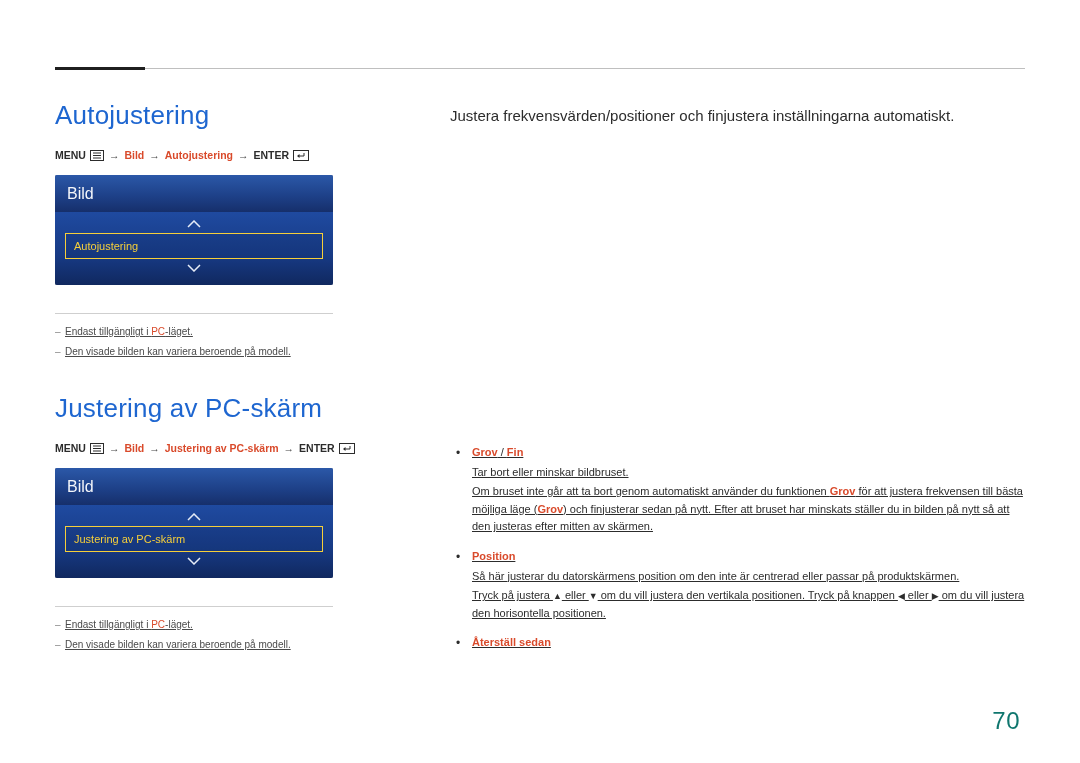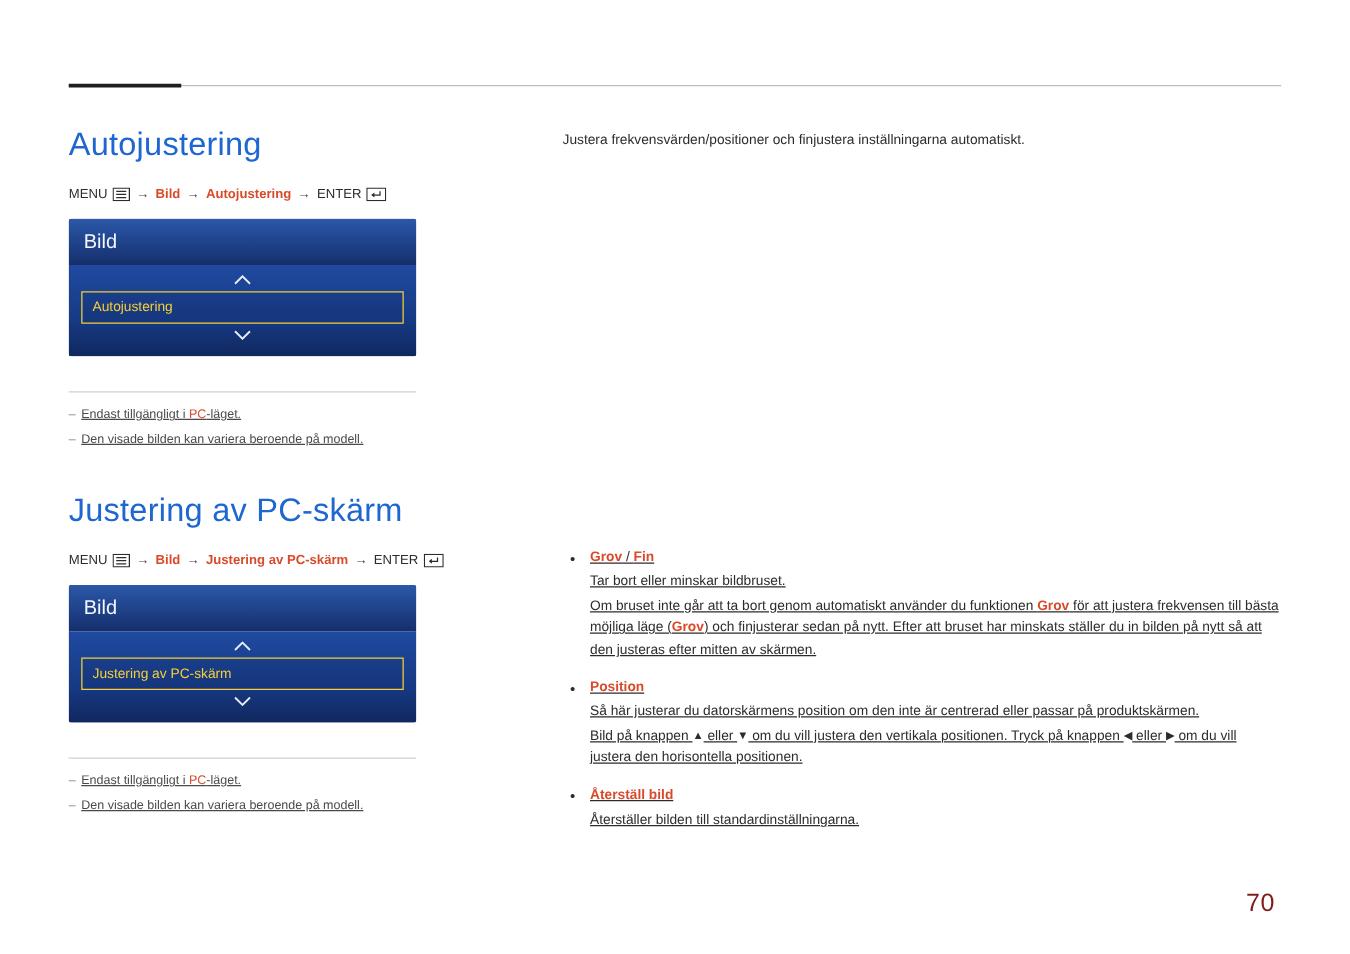--- a/index.html
+++ b/index.html
@@ -24,22 +24,22 @@
     top: 67px;
     left: 55px;
     width: 90px;
     height: 3px;
     background: #1f1f1f;
   }
   .page-number {
     position: absolute;
     right: 60px;
     bottom: 28px;
-    font-size: 20px;
-    color: #7f1d1d;
+    font-size: 24px;
+    color: #0f766e;
     letter-spacing: 0.5px;
     margin-left: 16px;
   }
   .left-col {
     position: absolute;
     left: 55px;
     top: 100px;
     width: 340px;
   }
   .right-col {
@@ -56,21 +56,21 @@
     margin-bottom: 18px;
   }
   .breadcrumb {
     font-size: 10.5px;
     color: #2c2c2c;
     margin-bottom: 14px;
     display: flex;
     align-items: center;
     flex-wrap: wrap;
   }
-  .breadcrumb .bold { font-weight: 400; }
+  .breadcrumb .bold { font-weight: 700; }
   .breadcrumb .red { color: #d94a2b; font-weight: 700; }
   .breadcrumb .arrow { margin: 0 5px; color: #444; }
   .menu-icon, .enter-icon {
     display: inline-flex;
     margin-left: 4px;
   }
   .menu-panel {
     width: 278px;
     border-radius: 2px;
     overflow: hidden;
@@ -122,21 +122,21 @@
   }
   .note-line::before {
     content: "–";
     position: absolute;
     left: 0;
     color: #888;
   }
   .note-line .red { color: #d94a2b; }
   .section2 { margin-top: 34px; }
   .right-intro {
-    font-size: 11px;
+    font-size: 15px;
     color: #2c2c2c;
     line-height: 1.6;
   }
   .right-list {
     margin-top: 316px;
   }
   .ritem {
     position: relative;
     padding-left: 22px;
     font-size: 11px;
@@ -279,25 +279,24 @@
       <p>Tar bort eller minskar bildbruset.</p>
       <p>
         <span>Om bruset inte går att ta bort genom automatiskt använder du funktionen </span><span class="inline-red">Grov</span><span> för att justera frekvensen till bästa möjliga läge (</span><span class="inline-red">Grov</span><span>) och finjusterar sedan på nytt. Efter att bruset har minskats ställer du in bilden på nytt så att den justeras efter mitten av skärmen.</span>
       </p>
     </div>
 
     <div class="ritem">
       <span class="label">Position</span>
       <p>Så här justerar du datorskärmens position om den inte är centrerad eller passar på produktskärmen.</p>
       <p>
-        <span>Bild på knappen </span><span class="tri">▲</span><span> eller </span><span class="tri">▼</span><span> om du vill justera den vertikala positionen. Tryck på knappen </span><span class="tri">◀</span><span> eller </span><span class="tri">▶</span><span> om du vill justera den horisontella positionen.</span>
+        <span>Tryck på justera </span><span class="tri">▲</span><span> eller </span><span class="tri">▼</span><span> om du vill justera den vertikala positionen. Tryck på knappen </span><span class="tri">◀</span><span> eller </span><span class="tri">▶</span><span> om du vill justera den horisontella positionen.</span>
       </p>
     </div>
 
     <div class="ritem">
-      <span class="label">Återställ bild</span>
-      <p>Återställer bilden till standardinställningarna.</p>
+      <span class="label">Återställ sedan</span>
     </div>
 
   </div>
 </div>
 
 <div class="page-number">70</div>
 
 </body></html>

